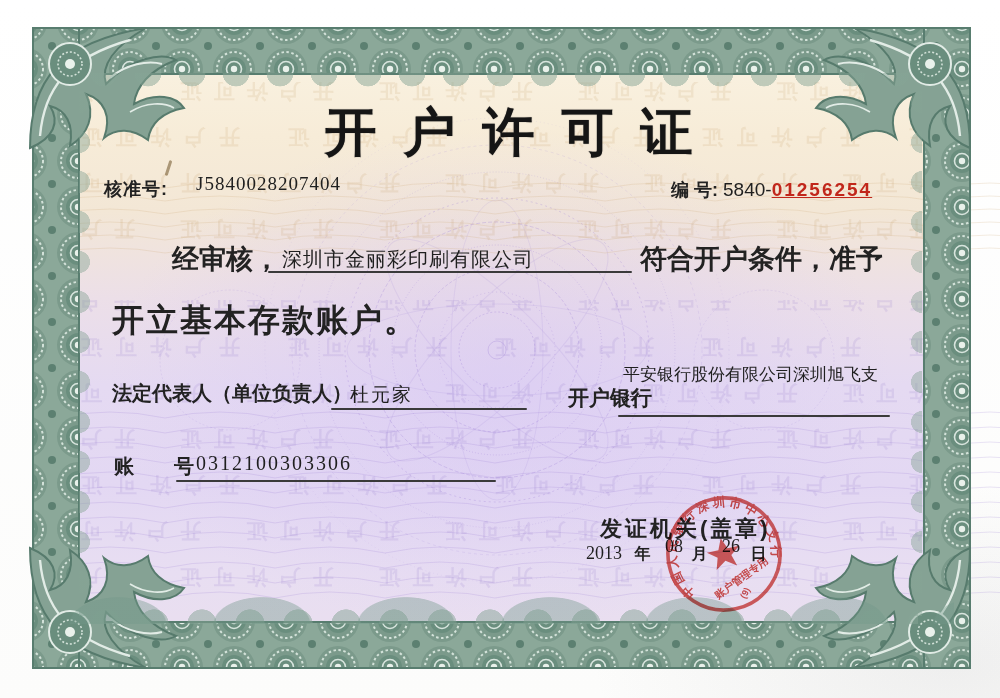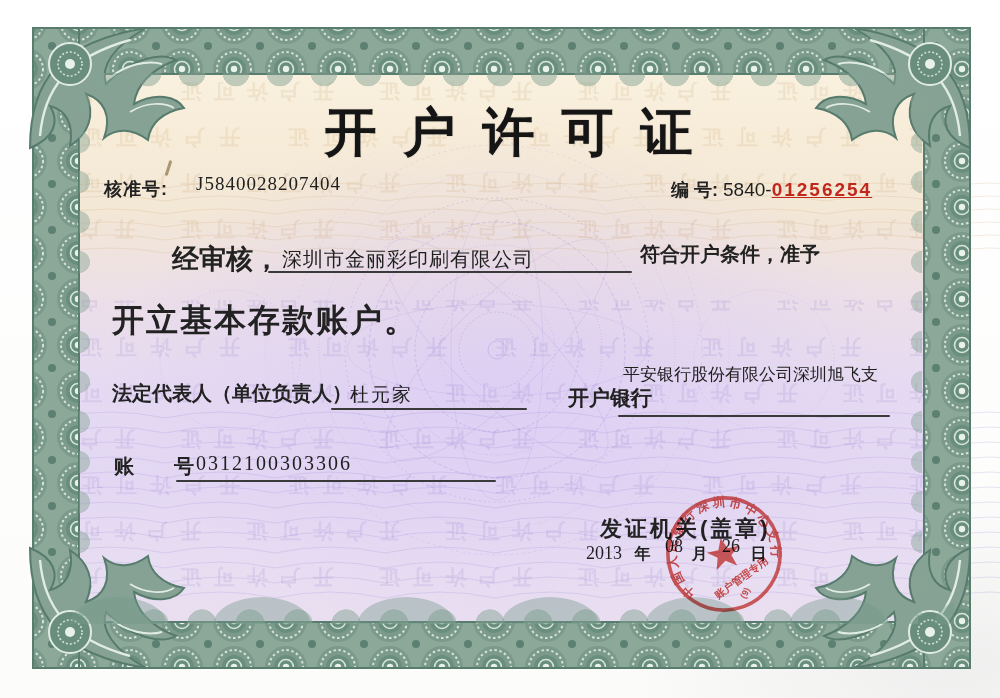--- a/index.html
+++ b/index.html
@@ -151,21 +151,21 @@
   <div class="t serif" style="left:196px;top:173px;font-size:19px;letter-spacing:1px;">J5840028207404</div>
 
   <div class="t" style="left:671px;top:178px;font-size:18px;">
     <span class="lbl">编 号:</span>
     <span style="font-size:19px;">5840-</span><span class="red" style="font-size:19px;font-weight:bold;letter-spacing:2px;text-decoration:underline;">01256254</span>
   </div>
 
   <div class="t lbl" style="left:172px;top:241px;font-size:27px;">经审核，</div>
   <div class="t serif" style="left:282px;top:246px;font-size:20px;letter-spacing:1px;">深圳市金丽彩印刷有限公司</div>
   <div class="uline" style="left:268px;top:271px;width:364px;"></div>
-  <div class="t lbl" style="left:640px;top:241px;font-size:20px;">符合开户条件，准予</div>
+  <div class="t lbl" style="left:640px;top:241px;font-size:27px;">符合开户条件，准予</div>
 
   <div class="t lbl" style="left:112px;top:299px;font-size:32px;letter-spacing:2px;">开立基本存款账户。</div>
 
   <div class="t lbl" style="left:112px;top:380px;font-size:20px;">法定代表人（单位负责人）</div>
   <div class="t serif" style="left:350px;top:382px;font-size:19px;letter-spacing:2px;font-family:Liberation Mono, monospace;">杜元家</div>
   <div class="uline" style="left:331px;top:408px;width:196px;"></div>
 
   <div class="t lbl" style="left:568px;top:384px;font-size:21px;">开户银行</div>
   <div class="t serif bankwrap" style="left:623px;top:363px;font-size:17px;">平安银行股份有限公司深圳旭飞支行</div>
   <div class="uline" style="left:618px;top:415px;width:272px;"></div>

